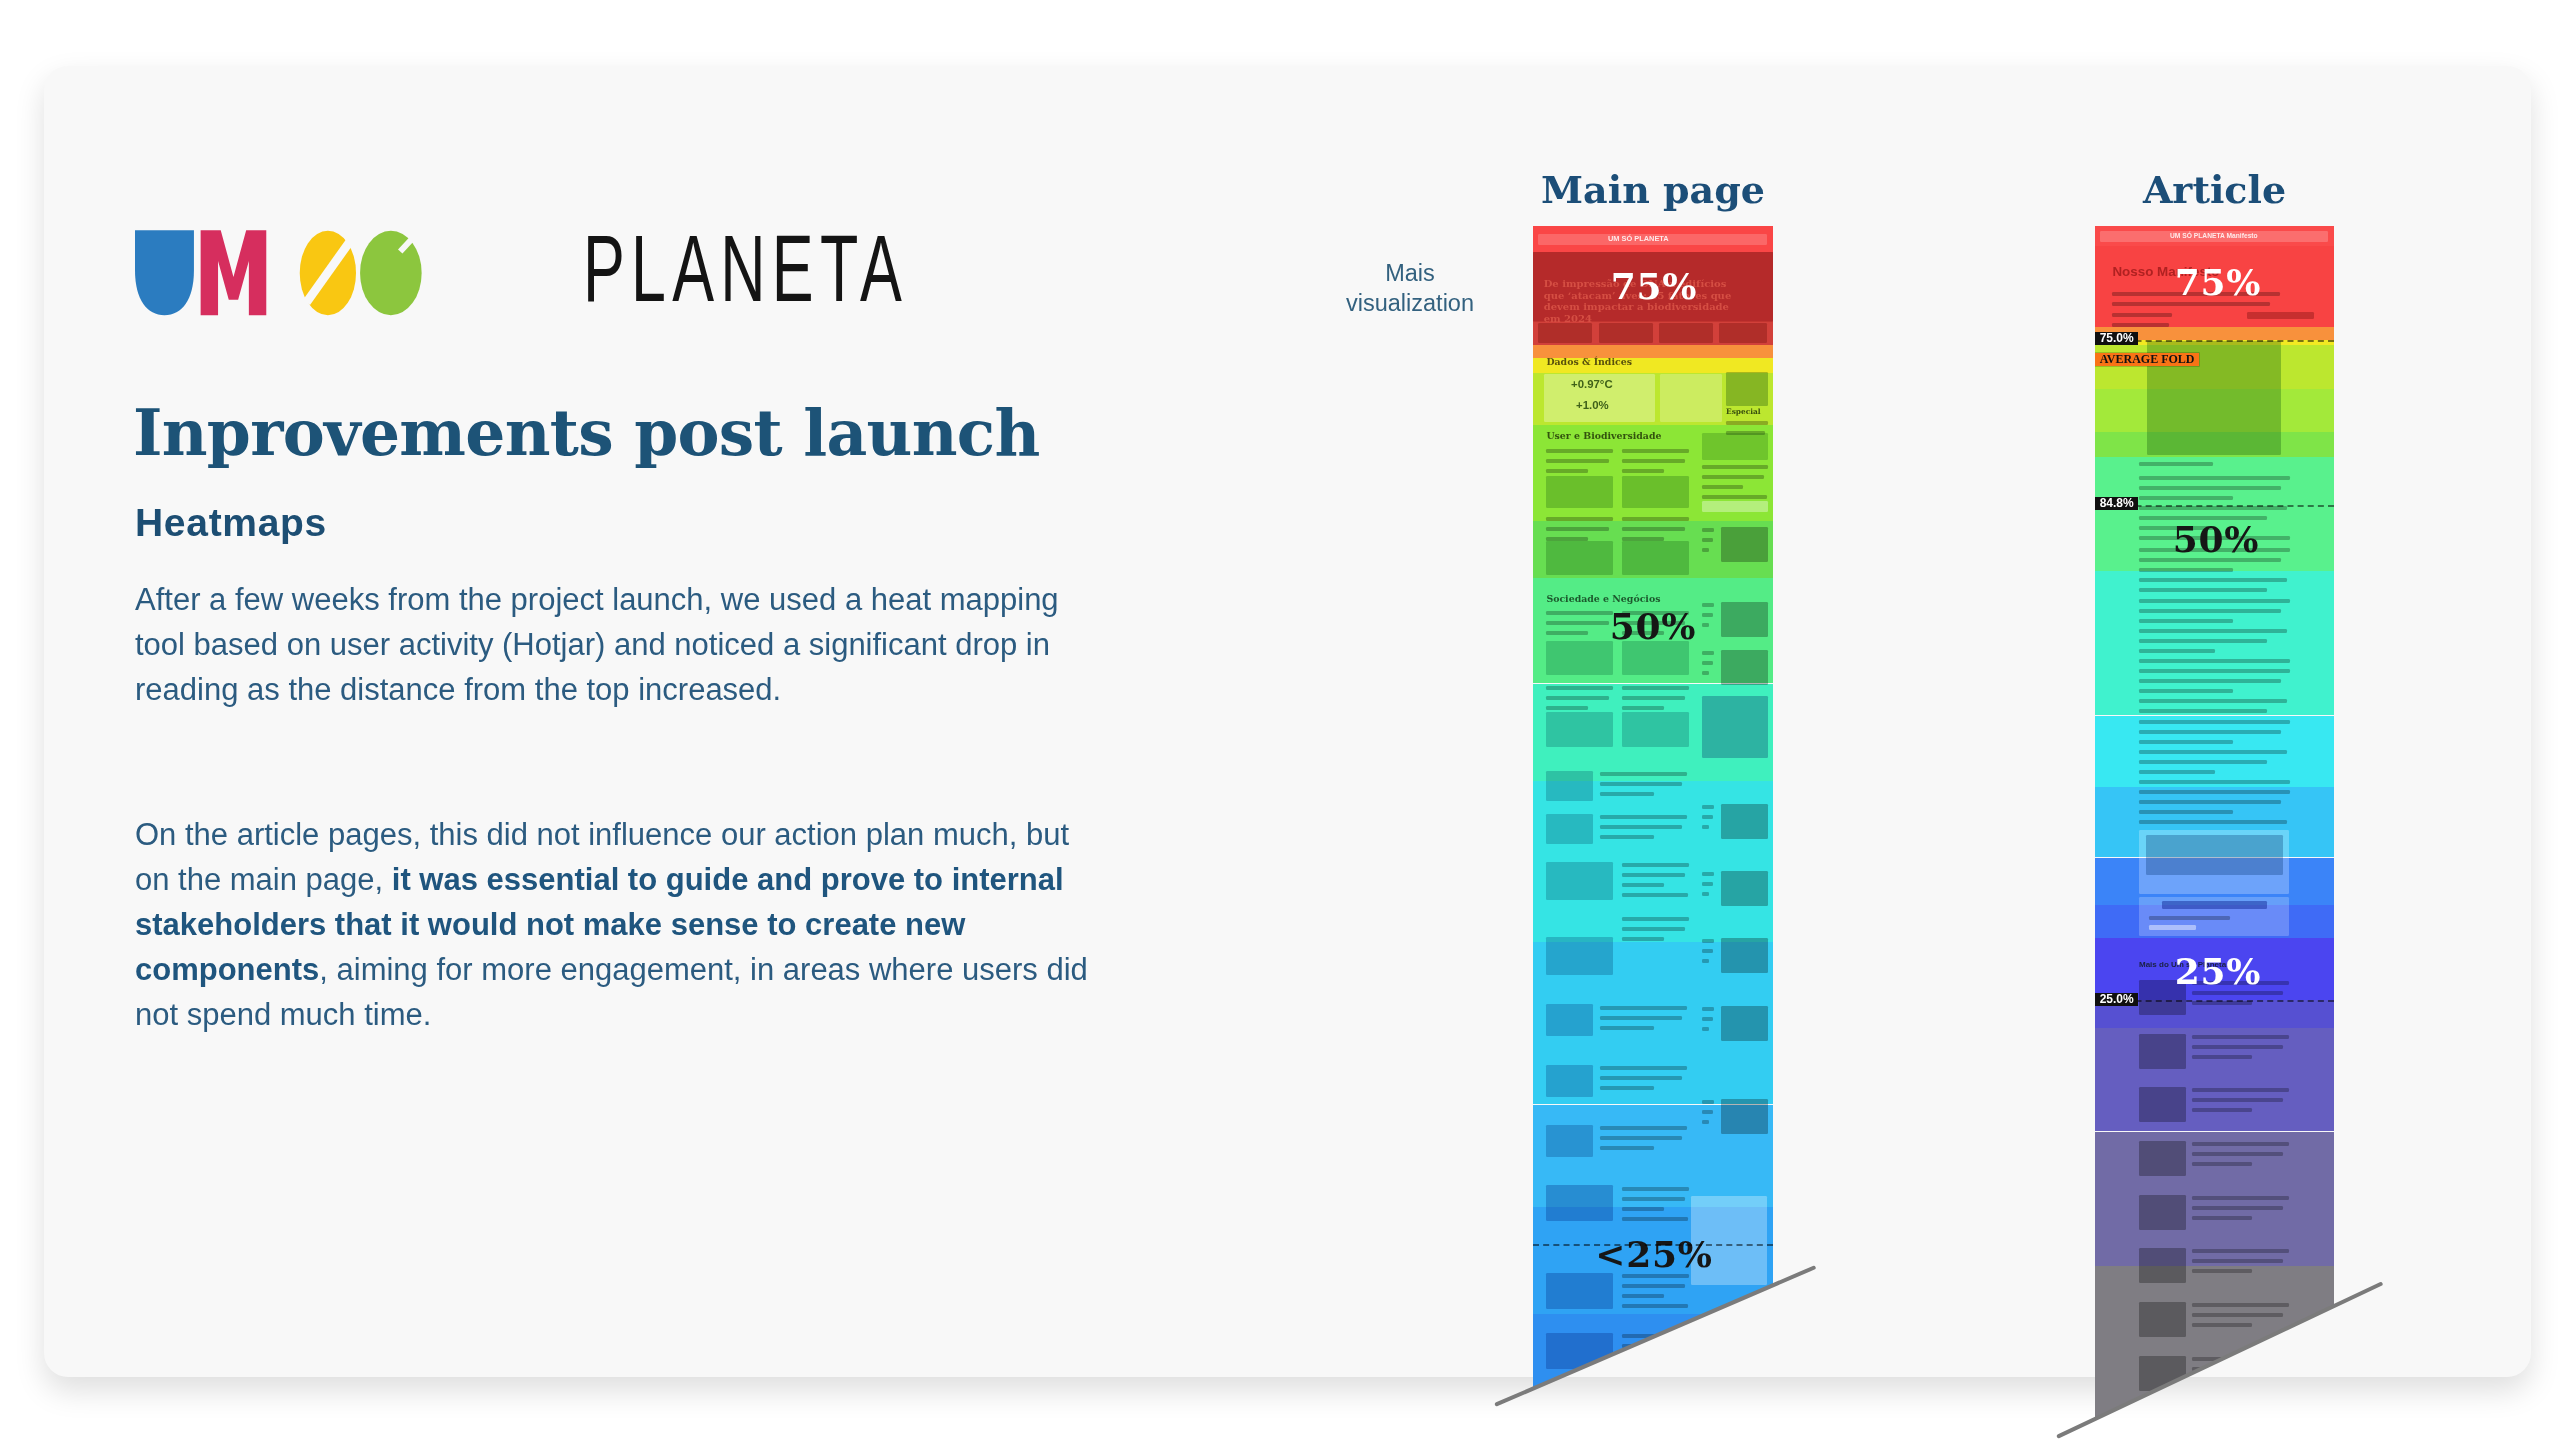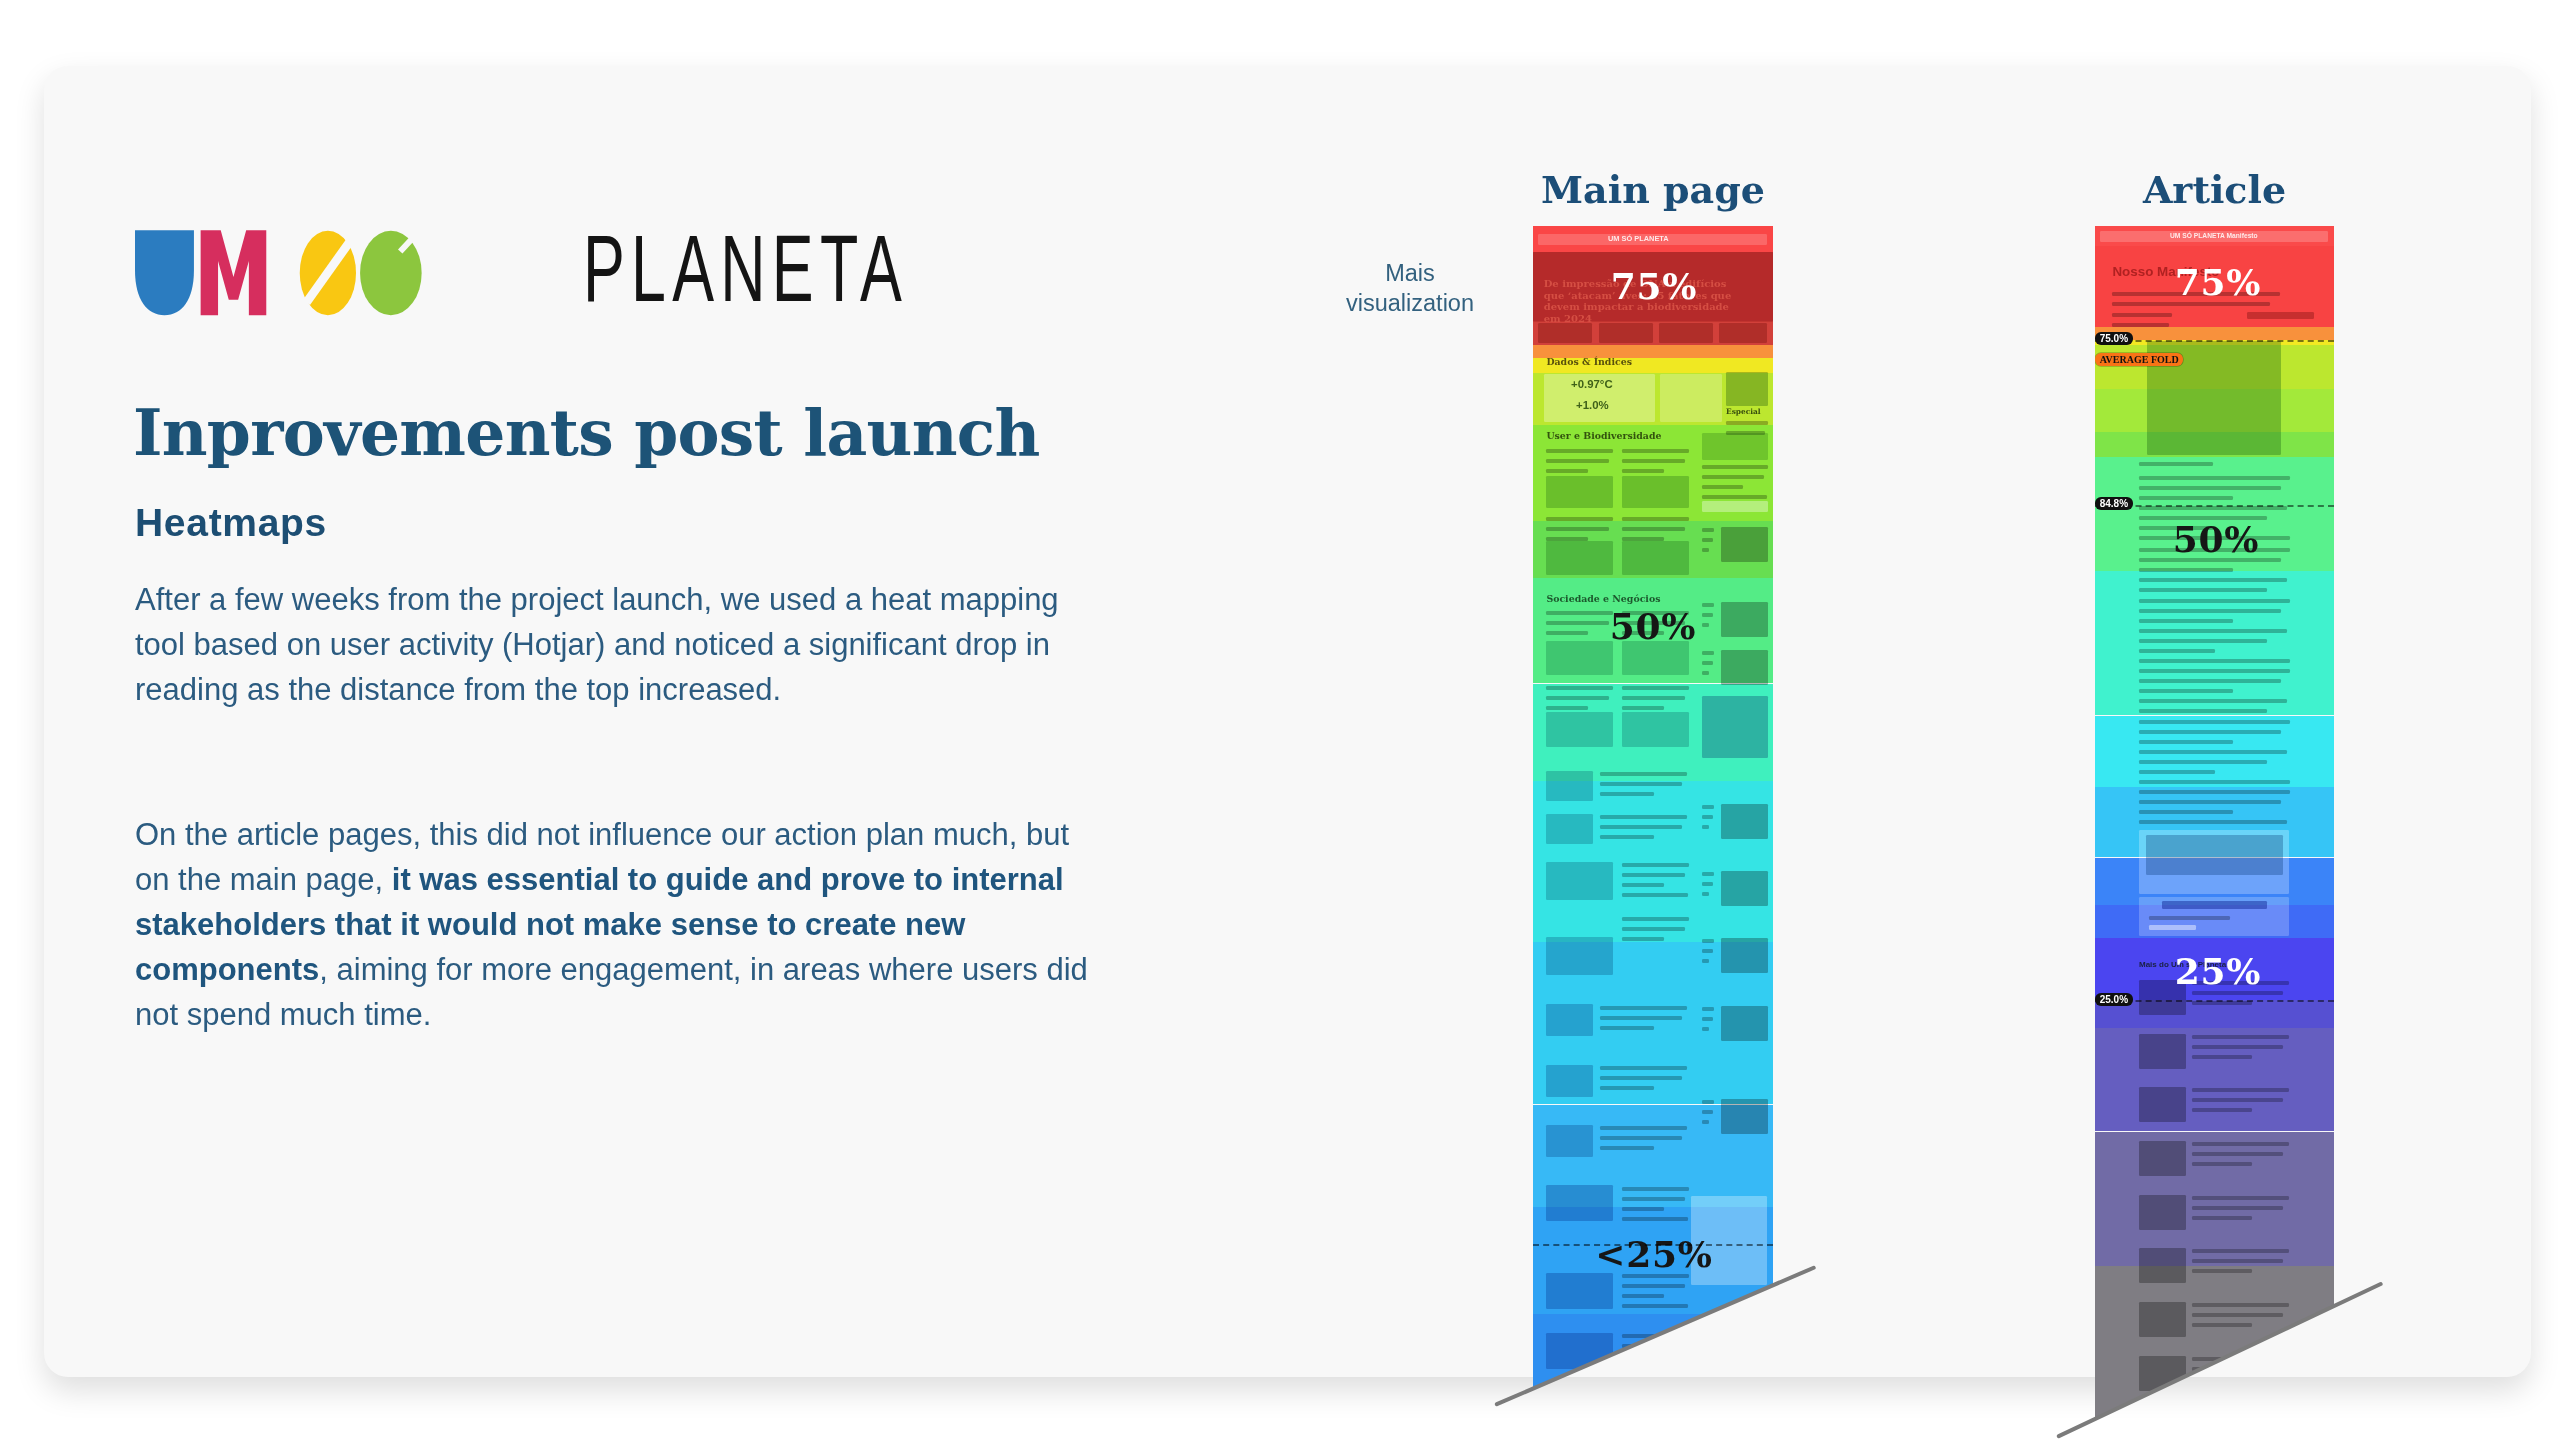--- a/index.html
+++ b/index.html
@@ -26,22 +26,22 @@
              font-size:23.5px;line-height:29.5px;color:#33617f;}
   .col-title{position:absolute;top:101px;text-align:center;font-family:"DejaVu Serif","Liberation Serif",serif;
              font-weight:700;font-size:38px;color:#1c4e78;}
   .hcol{position:absolute;overflow:hidden;}
   .band{position:absolute;left:0;width:100%;}
   .blk{position:absolute;}
   .blk-text{position:absolute;font-weight:700;white-space:pre-line;}
   .skel-line{height:4px;border-radius:1.3px;background:rgba(0,0,0,0.26);margin-bottom:6px;}
   .pct{position:absolute;transform:translate(-50%,-50%);font-family:"DejaVu Serif","Liberation Serif",serif;
        font-weight:700;font-size:36px;letter-spacing:0.7px;}
-  .chip{position:absolute;left:0;font-size:10px;line-height:13.4px;padding:0 4.7px;font-weight:700;
-        white-space:nowrap;z-index:5;border-radius:6px;}
+  .chip{position:absolute;left:0;font-size:12px;line-height:13.4px;padding:0 4.7px;font-weight:700;
+        white-space:nowrap;z-index:5;}
   .chip.dark{background:#101010;color:#ffffff;}
   .chip.light{background:#f97316;color:#111111;box-shadow:0 0 0 0.7px rgba(0,0,0,0.25);font-family:Liberation Serif, serif;}
   .dashline{position:absolute;left:0;width:100%;border-top:2px dashed rgba(0,0,0,0.5);z-index:4;}
   .diag{position:absolute;height:4px;background:#7b7b7b;transform-origin:left center;border-radius:2px;}
 </style>
 </head>
 <body>
 
 <div class="stage">
   <div class="card">

